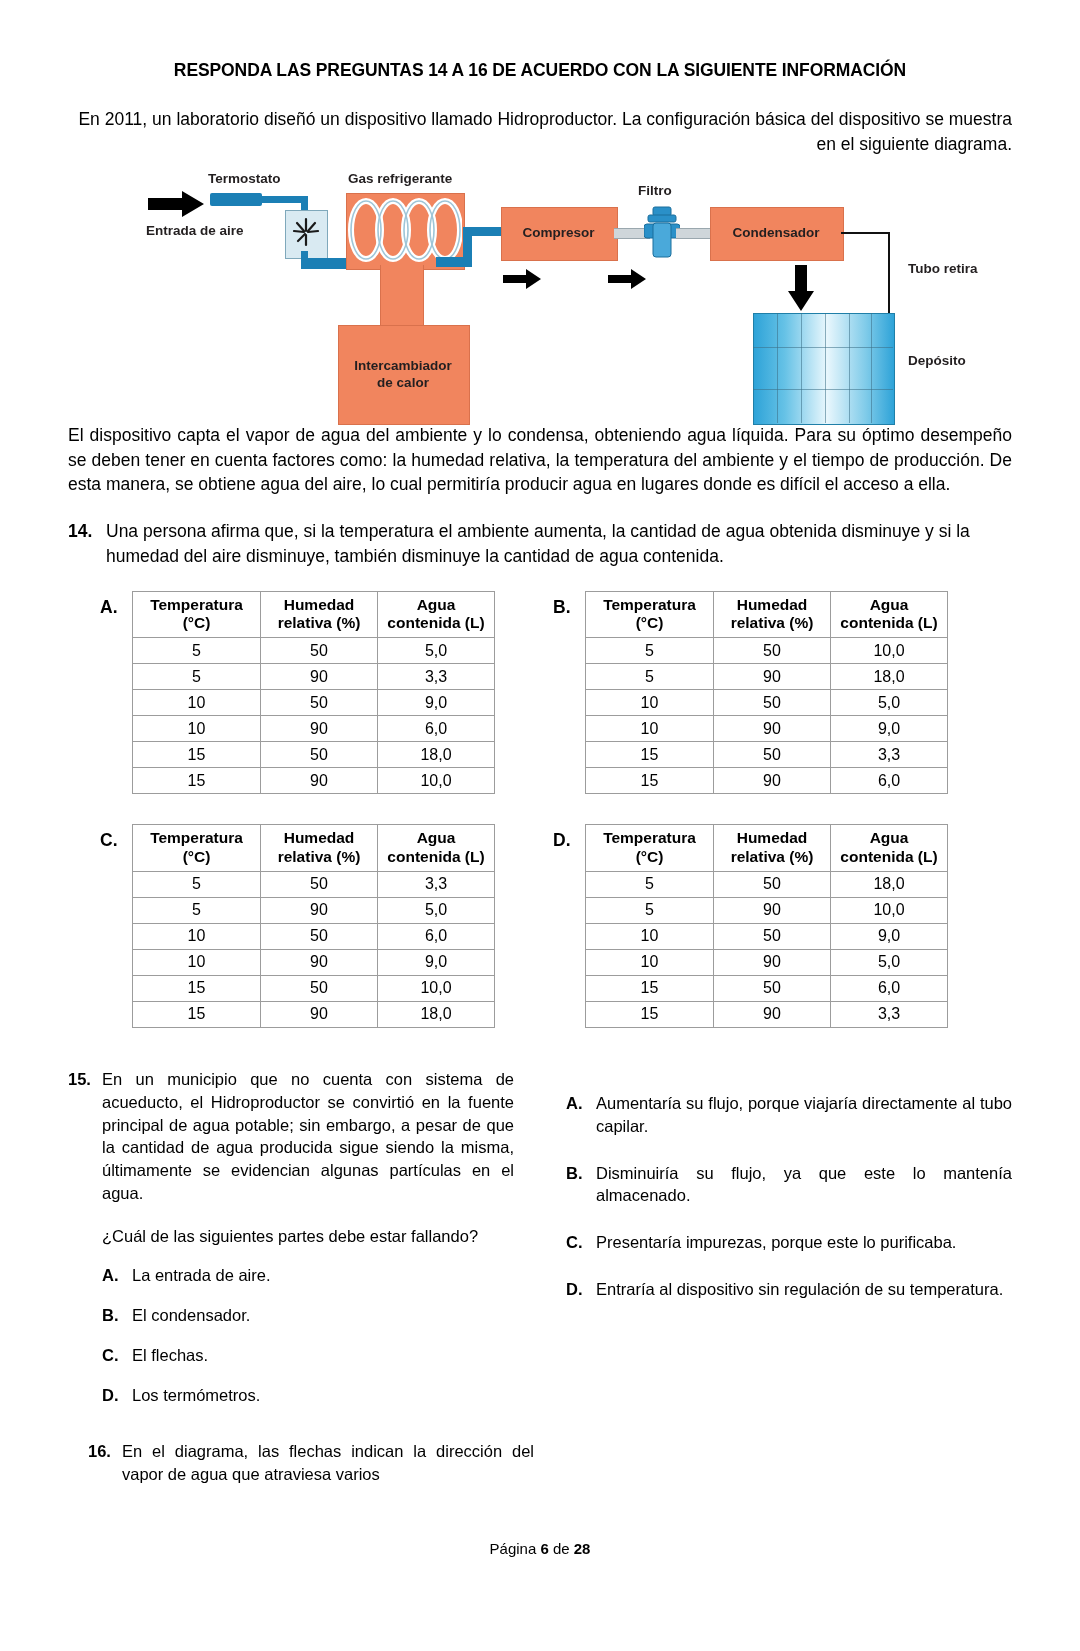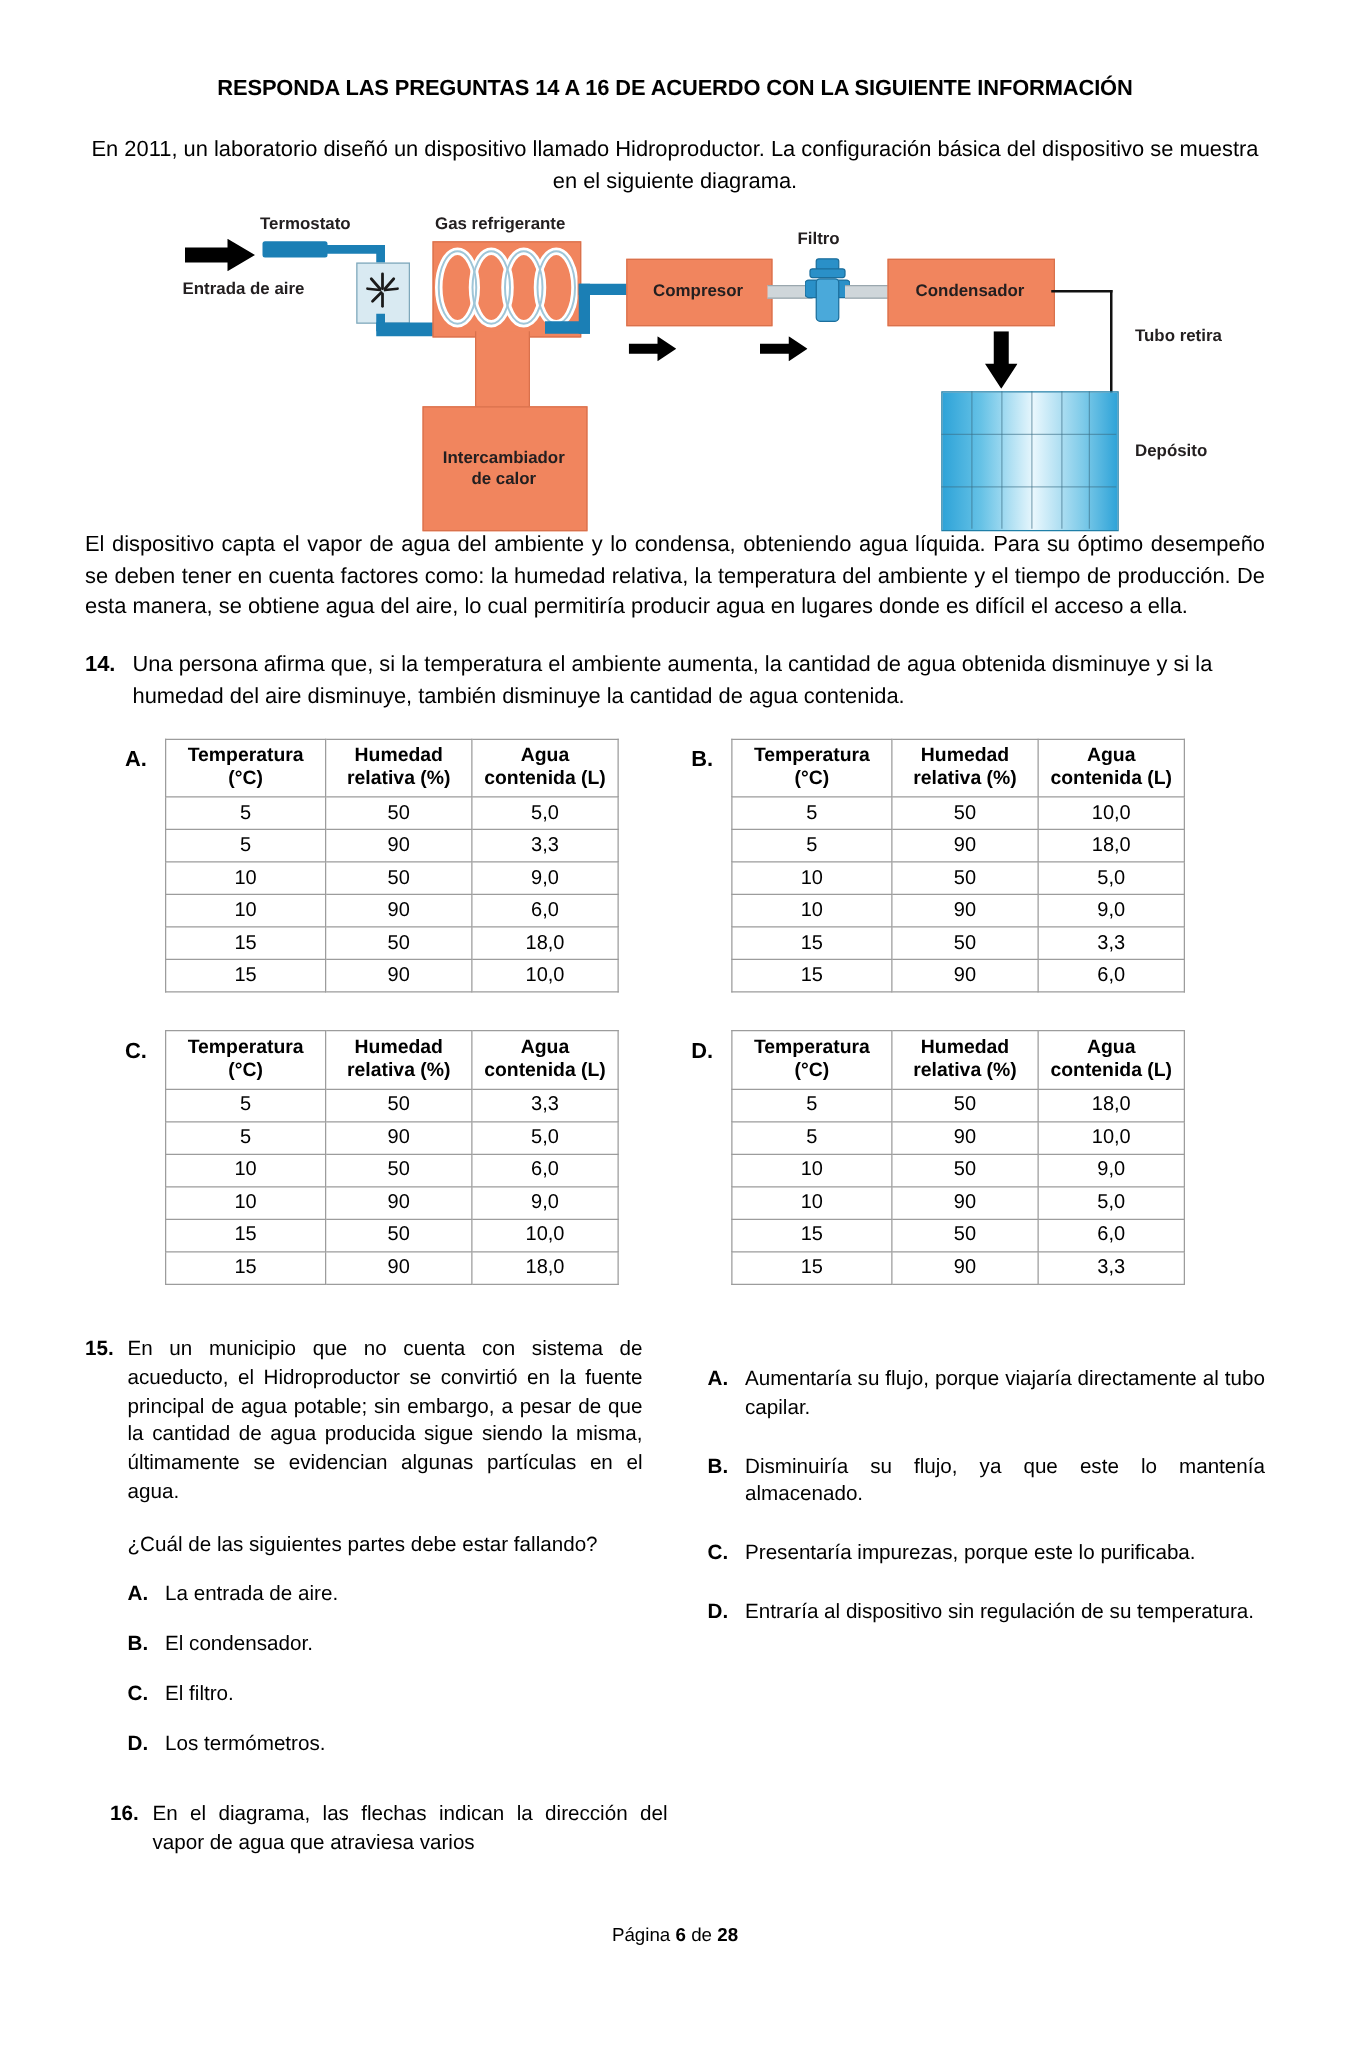--- a/index.html
+++ b/index.html
@@ -36,21 +36,21 @@
     text-align: center;
     font-weight: bold;
     font-size: 17.5px;
     letter-spacing: -0.1px;
     margin: 0 0 26px 0;
   }
 
   .intro-para {
     font-size: 17.5px;
     line-height: 1.42;
-    text-align: center;
+    text-align: right;
     margin: 0 0 6px 0;
   }
 
   
   .diagram-wrap {
     position: relative;
     width: 944px;
     height: 258px;
     margin-top: 8px;
   }
@@ -612,21 +612,21 @@
         <div class="opt">
           <div class="letter">A.</div>
           <div class="otxt">La entrada de aire.</div>
         </div>
         <div class="opt">
           <div class="letter">B.</div>
           <div class="otxt">El condensador.</div>
         </div>
         <div class="opt">
           <div class="letter">C.</div>
-          <div class="otxt">El filtro.</div>
+          <div class="otxt">El flechas.</div>
         </div>
         <div class="opt">
           <div class="letter">D.</div>
           <div class="otxt">Los termómetros.</div>
         </div>
       </div>
 
       <div class="col">
 
         <div class="opt" style="padding-left:0; margin-top:24px;">

